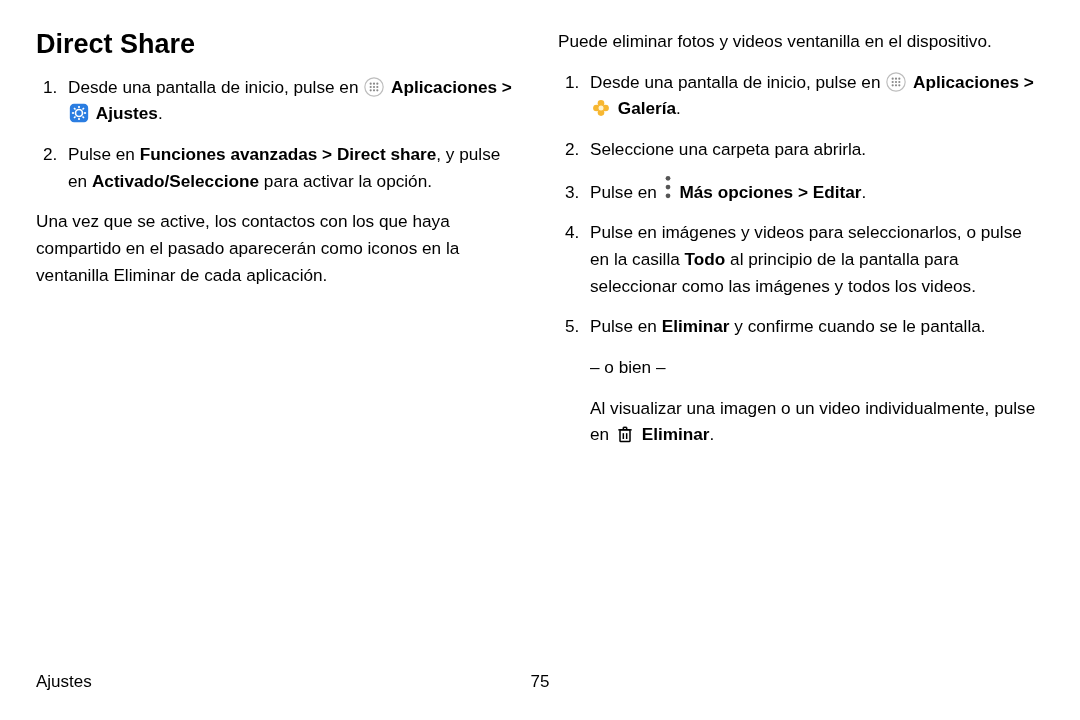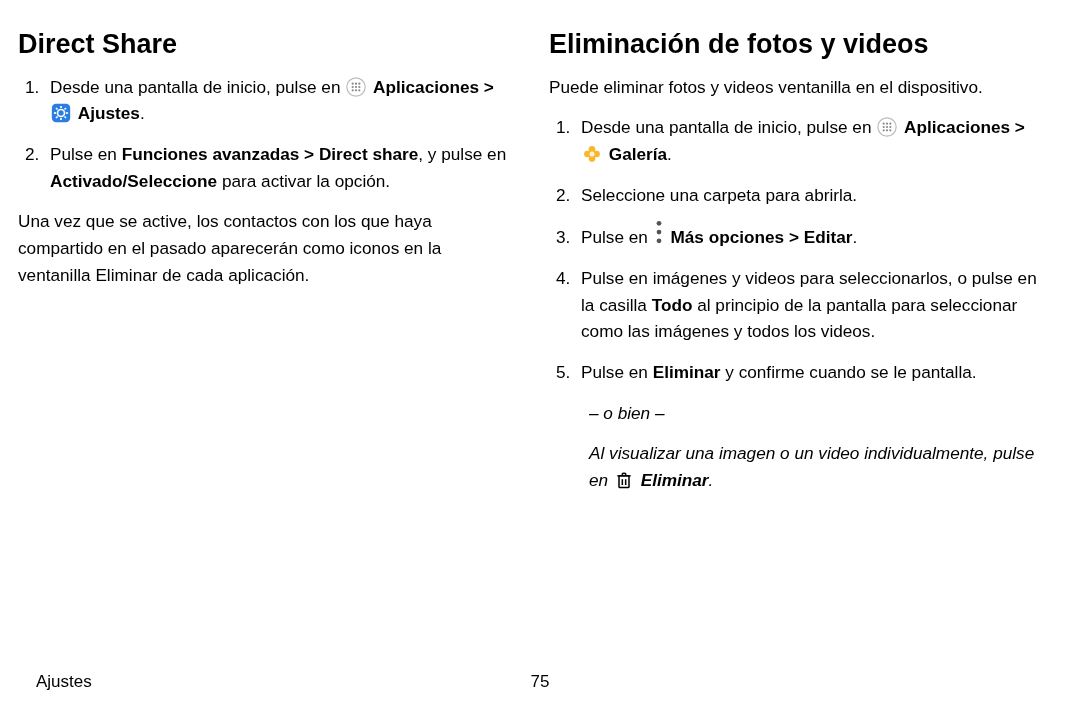--- a/index.html
+++ b/index.html
@@ -8,21 +8,21 @@
     background: #ffffff;
     font-family: Arial, Helvetica, sans-serif;
     color: #000000;
     width: 1080px;
     height: 720px;
     box-sizing: border-box;
     position: relative;
   }
   .page {
     display: flex;
-    padding: 28px 36px 0 18px;
+    padding: 28px 36px 0 36px;
     gap: 36px;
     box-sizing: border-box;
   }
   .column {
     flex: 1;
     min-width: 0;
   }
   h2 {
     font-size: 27px;
     font-weight: 700;
@@ -69,22 +69,21 @@
   .footer-page {
     position: absolute;
     left: 50%;
     transform: translateX(-50%);
   }
   .sub-block {
     margin-left: 32px;
     margin-bottom: 14px;
   }
   ol li .sub-block {
-    margin-left: 8px;
-    font-style: italic;
+    margin-left: 0;
   }
 </style>
 </head>
 <body>
 
 <div class="page">
 
   <div class="column">
     <h2>Direct Share</h2>
     <ol>
@@ -127,21 +126,20 @@
         <span class="bold">Ajustes</span><span>.</span>
       </li>
       <li>
         <span>Pulse en </span><span class="bold">Funciones avanzadas &gt; Direct share</span><span>, y pulse en </span><span class="bold">Activado/Seleccione</span><span> para activar la opción.</span>
       </li>
     </ol>
     <p>Una vez que se active, los contactos con los que haya compartido en el pasado aparecerán como iconos en la ventanilla Eliminar de cada aplicación.</p>
   </div>
 
   <div class="column">
-    <h2>Eliminación de fotos y videos</h2>
     <p>Puede eliminar fotos y videos ventanilla en el dispositivo.</p>
     <ol>
       <li>
         <span>Desde una pantalla de inicio, pulse en </span>
         <span class="icon">
           <svg viewBox="0 0 24 24">
             <circle cx="12" cy="12" r="11" fill="#fff" stroke="#bdbdbd" stroke-width="1.4"></circle>
             <g fill="#888">
               <circle cx="8" cy="8" r="1.3"></circle>
                 <circle cx="12" cy="8" r="1.3"></circle>

